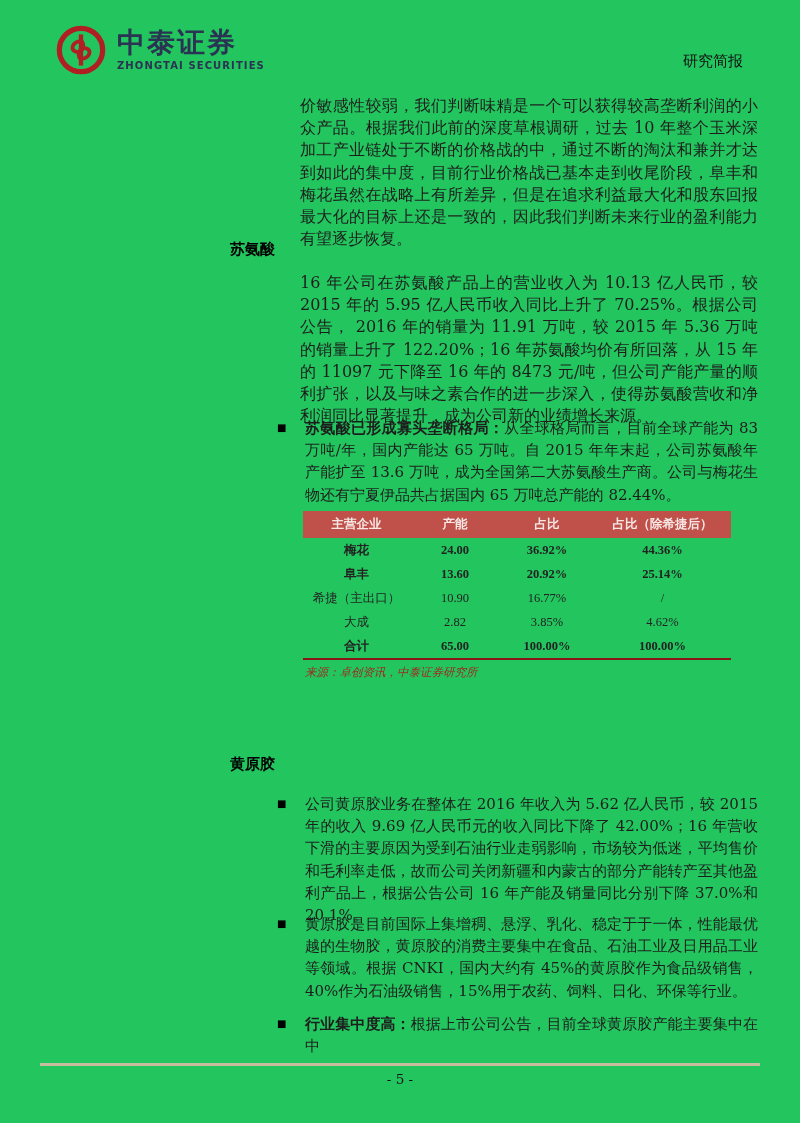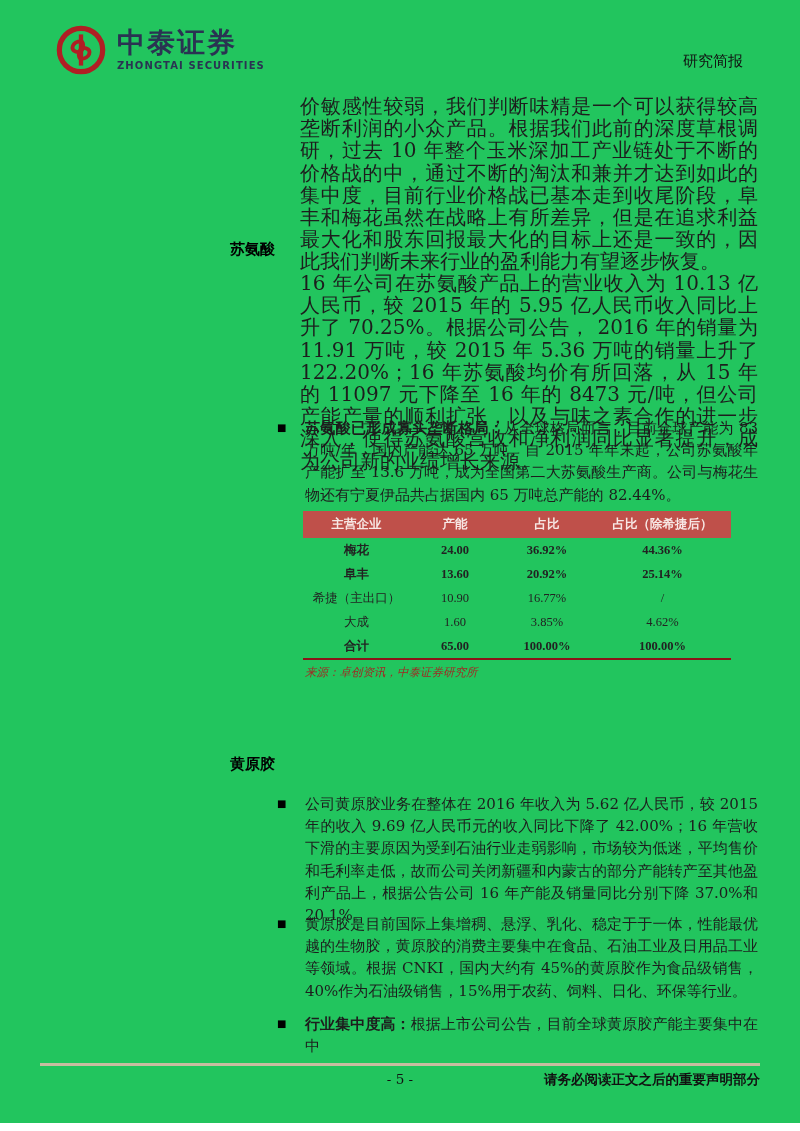--- a/index.html
+++ b/index.html
@@ -13,21 +13,21 @@
   }
   
   .brand { position:absolute; top:24px; left:55px; display:flex; align-items:center; }
   .brand-mark { width:52px; height:52px; margin-right:10px; }
   .brand-text { display:flex; flex-direction:column; line-height:1; }
   .brand-cn { font-size:28px; font-weight:bold; color:#2a3352; letter-spacing:2px; font-family:"DejaVu Sans","Liberation Sans",sans-serif; }
   .brand-en { font-size:10px; font-weight:bold; color:#2a3352; letter-spacing:1.1px; margin-top:4px; font-family:"DejaVu Sans","Liberation Sans",sans-serif; }
   .doc-type { position:absolute; top:52px; right:57px; font-size:15px; color:#111;text-align:center; }
 
   
-  .para { position:absolute; left:300px; width:458px; font-size:20px; line-height:22.2px; text-align:justify; }
+  .para { position:absolute; left:300px; width:458px; font-size:16px; line-height:22.2px; text-align:justify; }
   .p1 { top:95px; }
   .p2 { top:272px; }
   .sec-heading { position:absolute; left:230px; font-size:15px; font-weight:bold; color:#000; }
   .h-threonine { top:240px; }
   .h-xanthan { top:755px; }
 
   .bullet { position:absolute; left:277px; width:481px; display:flex; }
   .bullet .marker { width:28px; flex:0 0 28px; font-size:10px; line-height:22.2px; color:#000; }
   .bullet .btext { flex:1; font-size:15px; line-height:22.2px; text-align:justify; }
   .bullet .lead { font-weight:bold; }
@@ -121,21 +121,21 @@
               <td>25.14%</td>
           </tr>
           <tr>
             <td>希捷（主出口）</td>
               <td>10.90</td>
               <td>16.77%</td>
               <td>/</td>
           </tr>
           <tr>
             <td>大成</td>
-              <td>1.60</td>
+              <td>2.82</td>
               <td>3.85%</td>
               <td>4.62%</td>
           </tr>
           <tr class="strong">
             <td>合计</td>
               <td>65.00</td>
               <td>100.00%</td>
               <td>100.00%</td>
           </tr>
         </tbody>
@@ -156,15 +156,14 @@
     <div class="btext"><span class="lead"></span><span>黄原胶是目前国际上集增稠、悬浮、乳化、稳定于于一体，性能最优越的生物胶，黄原胶的消费主要集中在食品、石油工业及日用品工业等领域。根据 CNKI，国内大约有 45%的黄原胶作为食品级销售，40%作为石油级销售，15%用于农药、饲料、日化、环保等行业。</span></div>
   </div>
 
   <div class="bullet bullet4">
     <span class="marker">■</span>
     <div class="btext"><span class="lead">行业集中度高：</span><span>根据上市公司公告，目前全球黄原胶产能主要集中在中</span></div>
   </div>
 
   <div class="footer-line"></div>
   <div class="page-num">- 5 -</div>
-  <div class="disclaimer">请务必阅读正文之后的重要声明部分</div>
 
 </div>
 
 </body></html>

